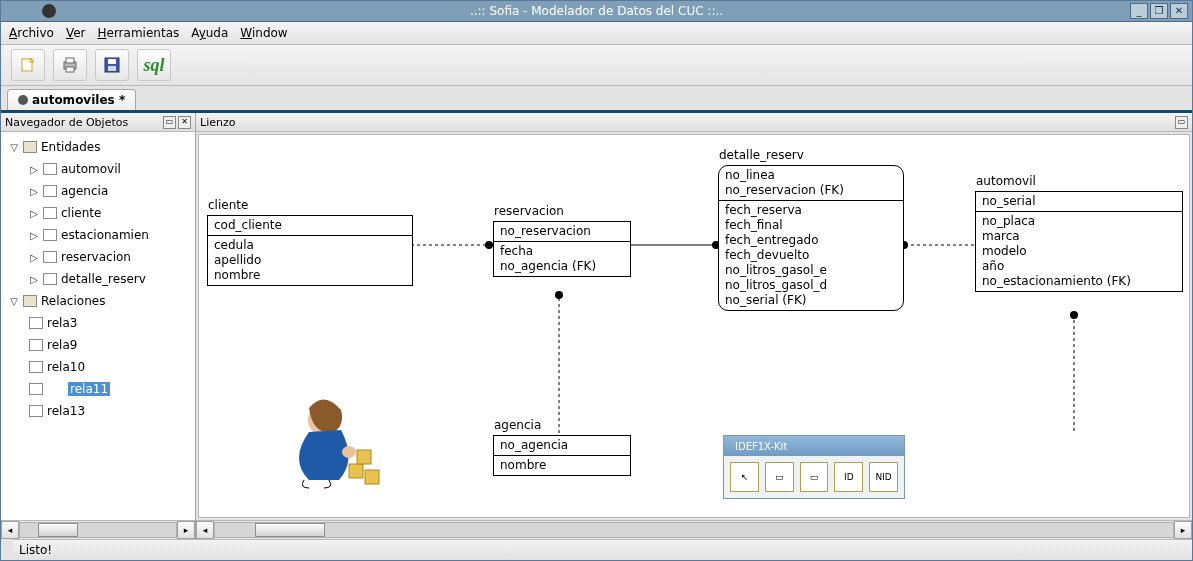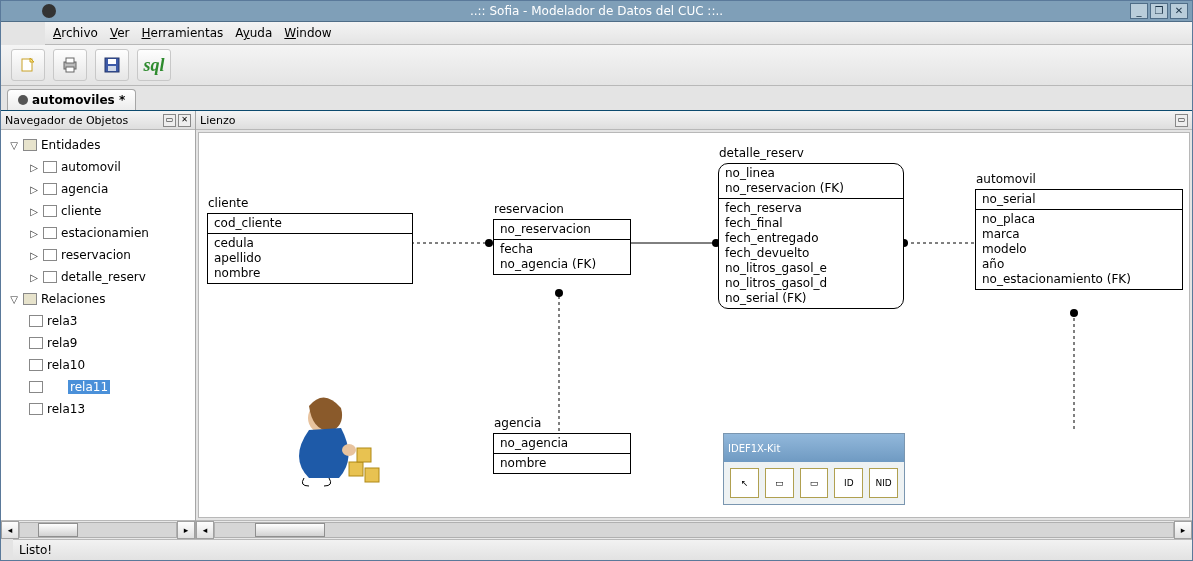--- a/index.html
+++ b/index.html
@@ -2,29 +2,29 @@
 <html><head>
 <meta charset="utf-8">
 <style>
   html,body{margin:0;padding:0;font-family:"DejaVu Sans","Liberation Sans",Arial,sans-serif;font-size:12px;color:#000;background:#d6d6d6;}
   .window{width:1193px;height:561px;box-sizing:border-box;border:1px solid #5a799a;display:flex;flex-direction:column;background:#e4e4e4;}
   .titlebar{height:20px;background:#7f9fb8;display:flex;align-items:center;position:relative;color:#fff;font-size:12px;border-bottom:1px solid #4f6d87;padding-left:37px;}
   .titlebar .app-icon{width:14px;height:14px;border-radius:50%;background:#333;margin-left:4px;}
   .titlebar .title{position:absolute;left:50%;transform:translateX(-50%);}
   .titlebar .win-controls{margin-left:auto;display:flex;gap:2px;padding-right:4px;}
   .titlebar .wbtn{width:16px;height:14px;background:#b9cdda;border:1px solid #4f6d87;display:flex;align-items:center;justify-content:center;font-size:10px;line-height:1;color:#1a3246;cursor:pointer;}
-  .menubar{height:22px;background:linear-gradient(#f4f4f4,#e4e4e4);border-bottom:1px solid #b8b8b8;display:flex;align-items:center;padding:0 8px;gap:12px;font-size:12px;margin-left:44px;}
+  .menubar{height:22px;background:linear-gradient(#f4f4f4,#e4e4e4);border-bottom:1px solid #b8b8b8;display:flex;align-items:center;padding:0 8px;gap:12px;font-size:12px;}
   .menubar .mitem{cursor:pointer;}
   .menubar .mitem u{text-decoration:underline;}
   .toolbar{height:40px;background:linear-gradient(#f4f4f4,#e4e4e4);border-bottom:1px solid #b8b8b8;display:flex;align-items:center;padding:0 10px;gap:8px;}
   .tbtn{width:32px;height:30px;border:1px solid #c8c8c8;border-radius:3px;background:linear-gradient(#fefefe,#e6e6e6);display:flex;align-items:center;justify-content:center;cursor:pointer;font-size:18px;}
   .tab-strip{height:24px;background:#e4e4e4;display:flex;align-items:flex-end;padding:0 6px;}
   .tab{border:1px solid #a6a6a6;border-bottom:none;border-radius:4px 4px 0 0;background:linear-gradient(#fff,#ececec);padding:3px 10px;display:flex;align-items:center;gap:4px;font-weight:bold;font-size:12px;}
   .tab .dot{width:10px;height:10px;border-radius:50%;background:#555;display:inline-block;}
-  .workarea{flex:1;display:flex;min-height:0;border-top:1px solid #0c4a6e;}
+  .workarea{flex:1;display:flex;min-height:0;border-top:3px solid #0c4a6e;}
   .sidebar{width:194px;border-right:1px solid #a6a6a6;display:flex;flex-direction:column;background:#e8e8e8;}
   .panel-header{height:18px;background:linear-gradient(#f4f4f4,#dedede);border-bottom:1px solid #b8b8b8;display:flex;align-items:center;padding:0 4px;font-size:11px;}
   .panel-header .miniicons{margin-left:auto;display:flex;gap:2px;}
   .panel-header .mi{width:11px;height:11px;border:1px solid #888;background:#eee;display:flex;align-items:center;justify-content:center;font-size:8px;line-height:1;cursor:pointer;}
   .tree{flex:1;overflow:hidden;background:#fff;padding:4px 0;font-size:12px;}
   .tree-row{display:flex;align-items:center;height:22px;padding-left:8px;gap:4px;cursor:pointer;}
   .tree-row.d1{padding-left:28px;}
   .twisty{width:10px;text-align:center;color:#333;font-size:10px;}
   .tree-icon{width:12px;height:10px;border:1px solid #888;background:#fff;display:inline-block;}
   .tree-icon.folder{width:12px;height:10px;border:1px solid #888;background:#e7e3cc;}
@@ -34,21 +34,21 @@
   .hscroll .track{flex:1;height:14px;background:#d6d6d6;border:1px solid #b0b0b0;position:relative;}
   .hscroll .thumb{position:absolute;height:100%;background:linear-gradient(#fefefe,#d2d2d2);border:1px solid #8f8f8f;box-sizing:border-box;}
   .canvas-wrap{flex:1;display:flex;flex-direction:column;min-width:0;justify-content:flex-end;}
   .canvas{flex:1;background:#fff;position:relative;overflow:hidden;border:1px solid #b8b8b8;margin:2px;}
   .entity{position:absolute;border:1px solid #000;background:#fff;}
   .entity.rounded{border-radius:10px;}
   .entity .e-title{position:absolute;top:-18px;left:0;font-size:12px;}
   .entity .pk{border-bottom:1px solid #000;padding:2px 6px;line-height:15px;}
   .entity .attrs{padding:2px 6px;line-height:15px;}
   .toolbox{position:absolute;border:1px solid #7a96b0;background:#eef2f3;}
-  .toolbox-title{height:28px;background:linear-gradient(#92b8db,#6f9ac2);color:#fff;font-size:10px;padding:0 4px;display:flex;align-items:center;}
+  .toolbox-title{height:20px;background:linear-gradient(#92b8db,#6f9ac2);color:#fff;font-size:10px;padding:0 11px;display:flex;align-items:center;}
   .toolbox-body{display:flex;gap:6px;padding:6px;}
   .toolbox-body .k{width:30px;height:28px;border:1px solid #b0a050;background:#fff;display:flex;align-items:center;justify-content:center;font-size:9px;cursor:pointer;}
   .mascot{position:absolute;}
   .statusbar{height:20px;border-top:1px solid #b8b8b8;background:linear-gradient(#f2f2f2,#e2e2e2);display:flex;align-items:center;padding:0 6px;font-size:12px;margin-left:12px;}
   svg.connections{position:absolute;left:0;top:0;pointer-events:none;}
 </style>
 </head>
 <body>
 
 <div class="window">

